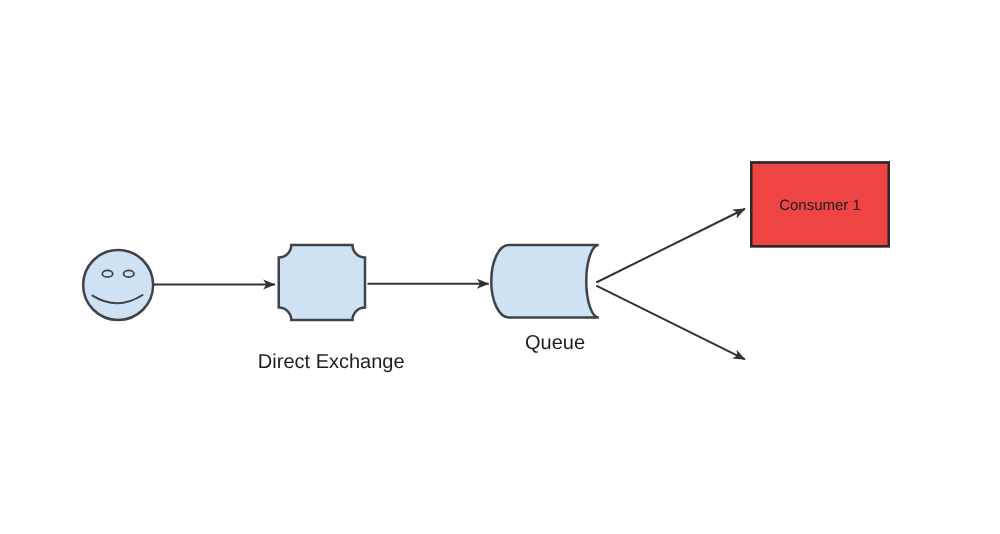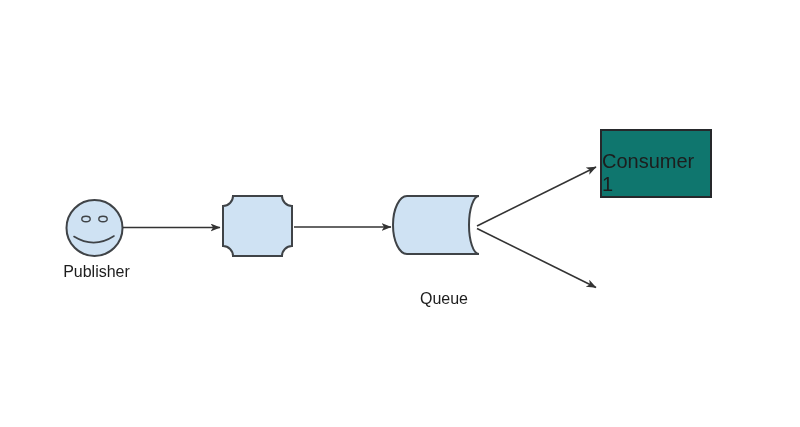--- a/index.html
+++ b/index.html
@@ -20,32 +20,32 @@
   .node-label {
     position: absolute;
     font-size: 16px;
     color: #1d1d1d;
     text-align: center;
     line-height: 18px;
     white-space: nowrap;
   }
   .lbl-publisher { left: 34px;  top: 263px; width: 125px; }
   .lbl-exchange  { left: 195px; top: 281px; width: 140px; }
-  .lbl-queue     { left: 384px; top: 290px; width: 120px; }
+  .lbl-queue     { left: 384px; top: 266px; width: 120px; }
   .consumer-box {
     position: absolute;
     width: 112px;
     height: 69px;
     box-sizing: border-box;
-    background: #0f766e;
+    background: #ef4444;
     border: 2px solid #26282b;
     display: flex;
-    align-items: flex-end;
+    align-items: center;
     justify-content: center;
-    font-size: 20px;
+    font-size: 12px;
     color: #1d1d1d;
   }
   .consumer-1 { left: 600px; top: 129px; }
   .consumer-2 { left: 600px; top: 255px; }
   .shape-stroke { stroke: #3f4347; stroke-width: 2; }
   .face-detail  { stroke: #3f4347; fill: none; }
   .edge-line    { stroke: #333333; stroke-width: 1.6; fill: none; }
 </style>
 </head>
 <body>
@@ -72,22 +72,22 @@
              A 10,10 0 0 0 223,246 V 206 A 10,10 0 0 0 233,196 Z" fill="#cfe2f3"></path>
 
     <line x1="294" y1="227" x2="391" y2="227" class="edge-line" marker-end="url(#ah)"></line>
 
     <path class="shape-stroke" d="M 479,196 H 407 A 14,29 0 0 0 407,254 H 479 A 10,29 0 0 1 479,196 Z" fill="#cfe2f3"></path>
 
     <line x1="477" y1="226" x2="596" y2="167" class="edge-line" marker-end="url(#ah)"></line>
     <line x1="477" y1="228.5" x2="596" y2="287.5" class="edge-line" marker-end="url(#ah)"></line>
   </svg>
 
-  <div class="node-label lbl-publisher">Publisher</div>
 
+  <div class="node-label lbl-exchange">Direct Exchange</div>
 
   <div class="node-label lbl-queue">Queue</div>
 
   <div class="consumer-box consumer-1">
     <span>Consumer 1</span>
   </div>
 
 
 </div>
 

